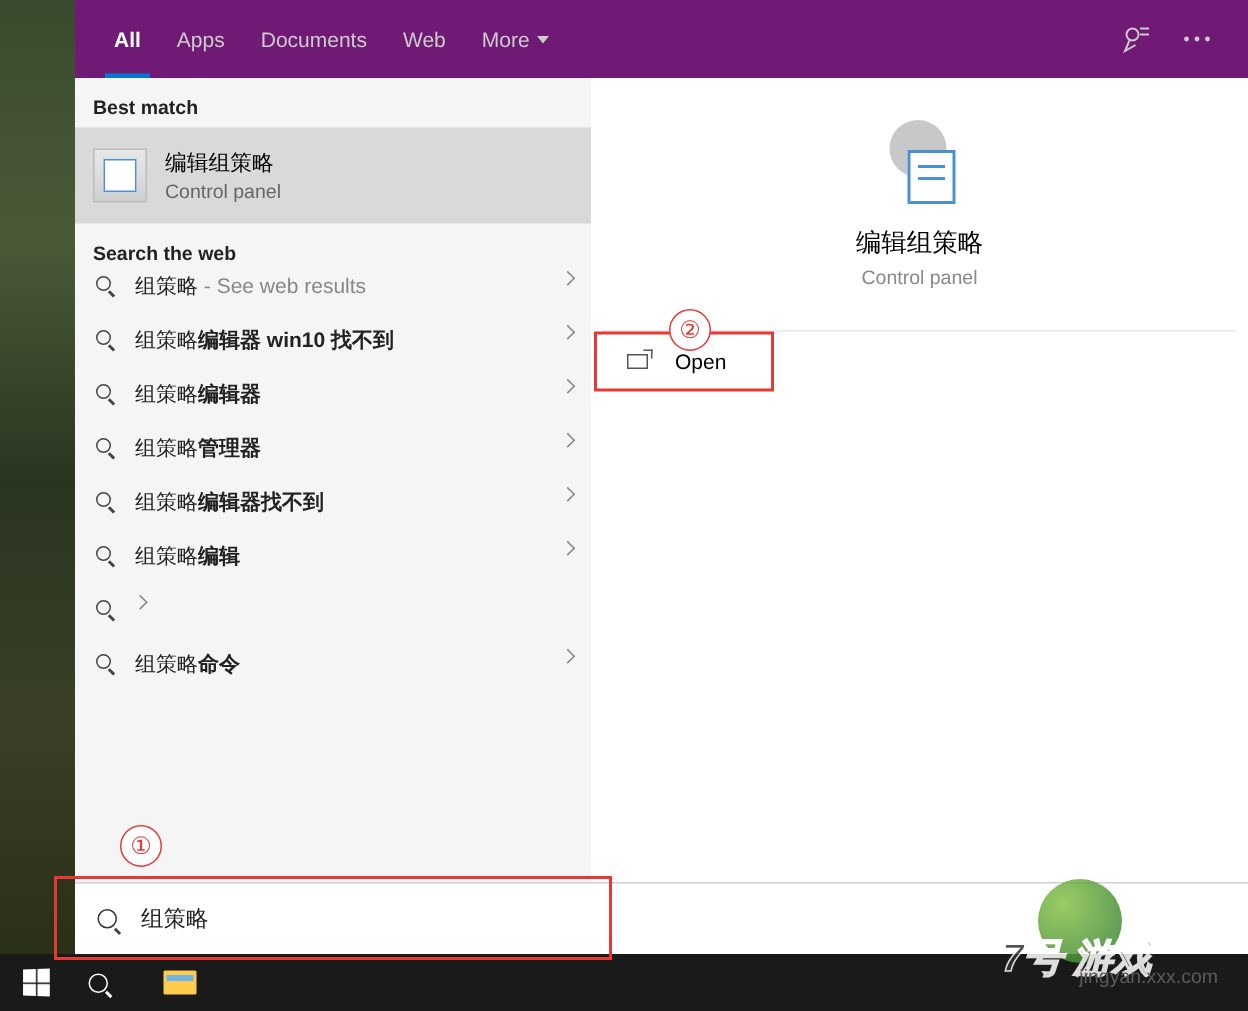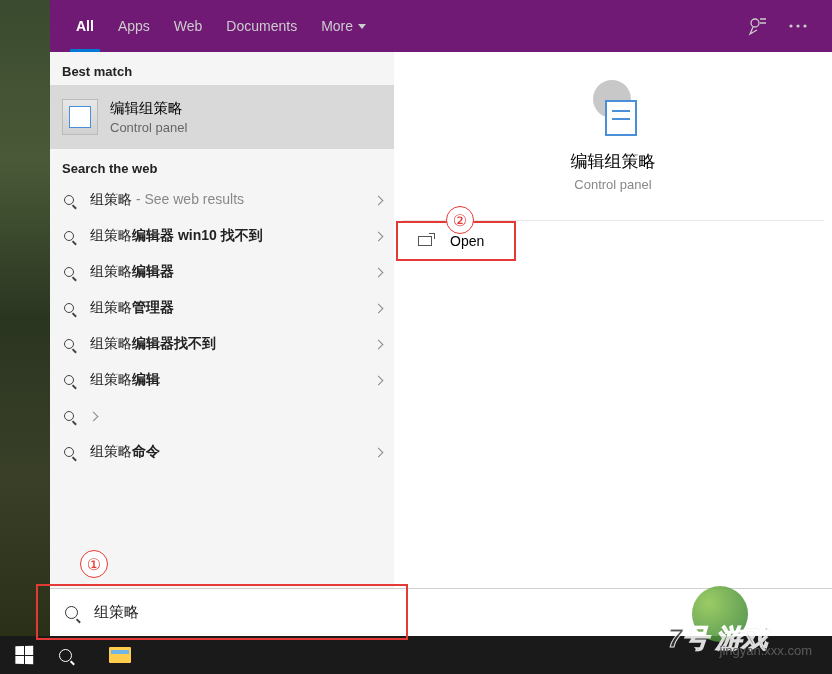--- a/index.html
+++ b/index.html
@@ -121,21 +121,20 @@
       top: 6px;
       right: 6px;
       bottom: 6px;
       background: #fff;
       border: 1px solid #4a90d9;
     }
     .bm-title { font-size: 14.5px; color: #000; }
     .bm-sub { font-size: 13px; color: #666; margin-top: 2px; }
     .web-item {
       display: flex;
-      align-items: center;
       padding: 0 12px;
       height: 36px;
       cursor: pointer;
       position: relative;
     }
     .search-glyph {
       width: 14px;
       height: 14px;
       margin-right: 14px;
       display: flex;
@@ -379,22 +378,22 @@
 </head>
 <body>
 
 <div class="desktop-bg"></div>
 
 <div class="search-panel">
 
   <div class="tabs-bar">
     <div class="tab active">All</div>
     <div class="tab">Apps</div>
+    <div class="tab">Documents</div>
     <div class="tab">Web</div>
-    <div class="tab">Documents</div>
     <div class="tab">
       <span>More</span>
       <span class="more-arrow"></span>
     </div>
     <div class="tabs-spacer"></div>
     <div class="tab-icon-btn">
       <svg width="20" height="20" viewBox="0 0 20 20">
         <circle cx="7" cy="7" r="4" fill="none" stroke="#ccc" stroke-width="1.3"></circle>
         <path d="M5 11 L2 18 L9 14" fill="none" stroke="#ccc" stroke-width="1.3"></path>
         <path d="M12 3 L18 3 M12 7 L18 7" stroke="#ccc" stroke-width="1.3"></path>

